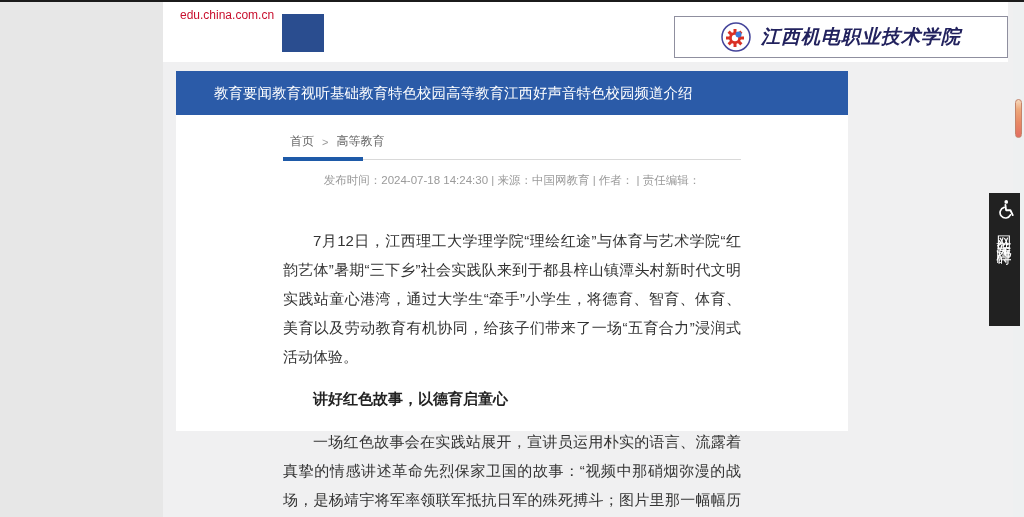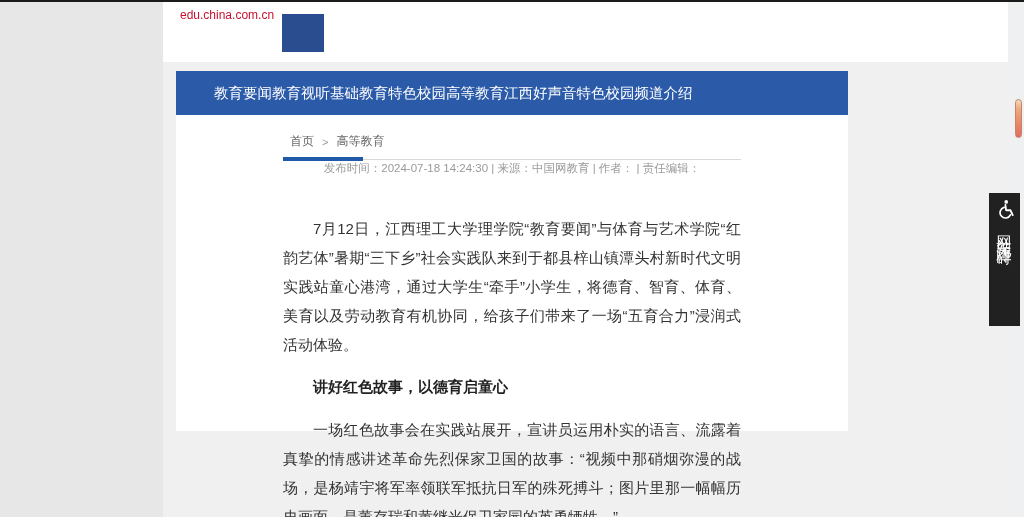--- a/index.html
+++ b/index.html
@@ -37,21 +37,21 @@
   
   .content { position:absolute; left:176px; top:115px; width:672px; height:316px; background:#ffffff; }
   .inner { padding:0 107px; }
   .breadcrumb { padding:18px 114px 0; font-size:12px; color:#666; display:flex; gap:8px; align-items:center; }
   .breadcrumb .sep { color:#999; font-size:11px; }
   .crumb { cursor:pointer; }
   .rule { margin:9px 107px 0; height:1px; background:#d9d9d9; position:relative; }
   .rule::before { content:""; position:absolute; left:0; top:-2px; width:80px; height:4px; background:#1e5aa8; }
 
   .title { margin-top:25px; text-align:center; font-size:19px; line-height:26px; font-weight:600; color:#333; }
-  .meta { margin-top:1px; text-align:center; font-size:11.5px; color:#9a9a9a; }
+  .meta { margin-top:13px; text-align:center; font-size:11.5px; color:#9a9a9a; }
 
   .para { margin-top:14px; font-size:15px; line-height:29px; color:#333; text-indent:2em; text-align:justify; }
   .para.first { margin-top:38px; }
   .subhead { margin-top:13px; font-size:15px; line-height:29px; color:#222; font-weight:bold; text-indent:2em; }
 
   
   .scroll-track { position:absolute; right:0; top:2px; width:11px; height:515px; background:#eef0f1; }
   .scroll-thumb { position:absolute; right:2px; top:97px; width:7px; height:39px; border-radius:4px;
                   border:1px solid #c4836a;
                   background:linear-gradient(180deg,#f6d9bd 0%,#eda97c 25%,#e88a66 60%,#e26e62 100%); cursor:pointer; }
@@ -71,20 +71,35 @@
   <div class="viewport"></div>
 
   <div class="header-band">
     <div class="logo">
       <div>
         <div class="brand-url">edu.china.com.cn</div>
       </div>
       <div class="edu-badge">教育</div>
     </div>
 
+    <div class="banner">
+      <svg width="30" height="30" viewBox="0 0 30 30">
+        <circle cx="15" cy="15" r="14" fill="#ffffff" stroke="#44449a" stroke-width="1.5"></circle>
+        <g fill="#d93025">
+          <rect x="12.5" y="7" width="3" height="18"></rect>
+          <rect x="12.5" y="7" width="3" height="18" transform="rotate(45 14 16)"></rect>
+          <rect x="12.5" y="7" width="3" height="18" transform="rotate(90 14 16)"></rect>
+          <rect x="12.5" y="7" width="3" height="18" transform="rotate(135 14 16)"></rect>
+          <circle cx="14" cy="16" r="6"></circle>
+        </g>
+        <circle cx="14" cy="16" r="3.2" fill="#ffffff"></circle>
+        <circle cx="17.5" cy="12.5" r="3" fill="#3a7ad9"></circle>
+      </svg>
+      <span class="banner-text">江西机电职业技术学院</span>
+    </div>
   </div>
 
   <div class="nav">
     <span class="nav-item">教育要闻</span>
     <span class="nav-item">教育视听</span>
     <span class="nav-item">基础教育</span>
     <span class="nav-item">特色校园</span>
     <span class="nav-item">高等教育</span>
     <span class="nav-item">江西好声音</span>
     <span class="nav-item">特色校园</span>
@@ -95,21 +110,21 @@
     <div class="breadcrumb">
       <span class="crumb">首页</span>
       <span class="sep">&gt;</span>
       <span class="crumb">高等教育</span>
     </div>
     <div class="rule"></div>
 
     <div class="inner">
       <div class="meta">发布时间：2024-07-18 14:24:30 | 来源：中国网教育 | 作者： | 责任编辑：</div>
 
-      <p class="para first">7月12日，江西理工大学理学院“教育要闻”与体育与艺术学院“红韵艺体”暑期“三下乡”社会实践队来到于都县梓山镇潭头村新时代文明实践站童心港湾，通过大学生“牵手”小学生，将德育、智育、体育、美育以及劳动教育有机协同，给孩子们带来了一场“五育合力”浸润式活动体验。</p>
+      <p class="para first">7月12日，江西理工大学理学院“理绘红途”与体育与艺术学院“红韵艺体”暑期“三下乡”社会实践队来到于都县梓山镇潭头村新时代文明实践站童心港湾，通过大学生“牵手”小学生，将德育、智育、体育、美育以及劳动教育有机协同，给孩子们带来了一场“五育合力”浸润式活动体验。</p>
       <p class="subhead">讲好红色故事，以德育启童心</p>
       <p class="para">一场红色故事会在实践站展开，宣讲员运用朴实的语言、流露着真挚的情感讲述革命先烈保家卫国的故事：“视频中那硝烟弥漫的战场，是杨靖宇将军率领联军抵抗日军的殊死搏斗；图片里那一幅幅历史画面，是董存瑞和黄继光保卫家园的英勇牺牲。”</p>
 
     </div>
   </div>
 
   <div class="scroll-track">
     <div class="scroll-thumb"></div>
   </div>
 

